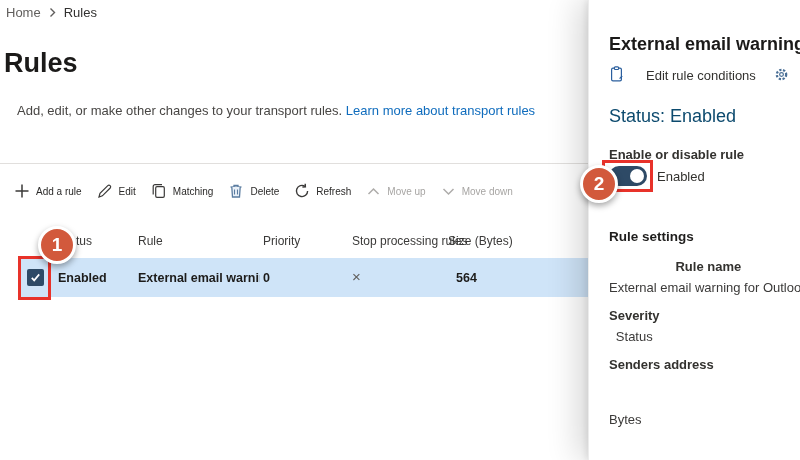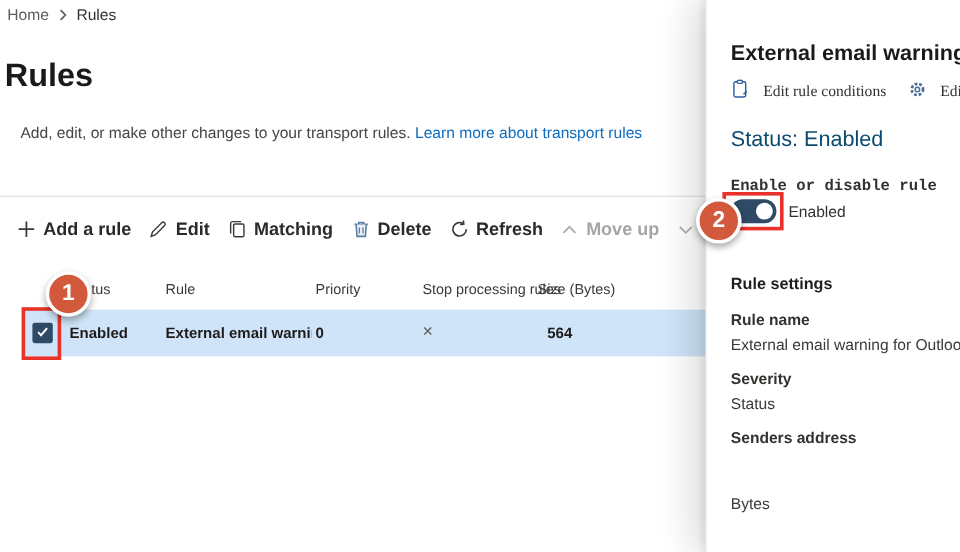--- a/index.html
+++ b/index.html
@@ -1,54 +1,54 @@
 <!DOCTYPE html>
 <html><head>
 <meta charset="utf-8">
 <style>
   * { margin:0; padding:0; box-sizing:border-box; }
   html,body { background:#fff; }
   #screen {
     position:relative; width:800px; height:460px; background:#fff;
     font-family:"Liberation Sans","DejaVu Sans",sans-serif;
-    color:#323130; overflow:hidden;
+    color:#323130; overflow:hidden;text-align:center;
   }
   
   .breadcrumb { position:absolute; left:6px; top:5px; display:flex; align-items:center; gap:7px; font-size:13px; }
   .crumb-home { color:#605e5c; cursor:pointer; }
   .crumb-current { color:#323130; }
   .crumb-chev { color:#605e5c; display:flex; }
   
   .page-title { position:absolute; left:4px; top:48px; font-size:27px; font-weight:700; color:#1b1a19; }
   .page-desc { position:absolute; left:17px; top:103px; font-size:13px; color:#484644; white-space:nowrap; }
   .learn-link { color:#0f6cbd; cursor:pointer; }
   
   .toolbar-divider { position:absolute; left:0; top:163px; width:588px; height:1px; background:#e1dfdd; }
   .toolbar { position:absolute; left:14px; top:167px; height:28px; display:flex; align-items:center; gap:15px; }
-  .tb-item { display:flex; align-items:center; gap:6px; font-size:15px; font-weight:700; color:#2b2a29; cursor:pointer; white-space:nowrap;margin-top:20px; }
+  .tb-item { display:flex; align-items:center; gap:6px; font-size:10px; font-weight:400; color:#2b2a29; cursor:pointer; white-space:nowrap;margin-top:20px; }
   .tb-item svg { display:block; }
   .tb-item.disabled { color:#a7a5a3; cursor:default; }
   
   .th { position:absolute; top:234px; font-size:12px; color:#3b3a39; white-space:nowrap; }
   .sel-row { position:absolute; left:20px; top:258px; width:568px; height:39px; background:#cfe4f8; cursor:pointer; }
   .cell { position:absolute; top:271px; font-size:12.5px; font-weight:600; color:#1d1c1b; white-space:nowrap; z-index:2; }
   .cell-rule { max-width:122px; overflow:hidden; }
   .x-cell { font-size:15px; font-weight:400; color:#5f5d5b; top:268px; }
   .checkbox { position:absolute; left:27px; top:269px; width:17px; height:17px; background:#2e4a66; border-radius:2px; display:flex; align-items:center; justify-content:center; z-index:2; cursor:pointer; }
   
   .panel {
     position:absolute; left:588px; top:0; width:212px; height:460px; background:#fff;
     border-left:1px solid #ececec; box-shadow:-10px 0 30px rgba(0,0,0,.16), -2px 0 6px rgba(0,0,0,.08);
     z-index:3; overflow:hidden;
   }
   .panel-title { position:absolute; left:20px; top:34px; font-size:18px; font-weight:700; color:#1b1a19; white-space:nowrap; }
   .panel-actions { position:absolute; left:20px; top:66px; display:flex; align-items:center; gap:18px; white-space:nowrap; }
-  .p-action { display:flex; align-items:center; gap:12px; font-size:13px; color:#33322f; cursor:pointer;font-family:Liberation Serif, serif; }
+  .p-action { display:flex; align-items:center; gap:22px; font-size:13px; color:#33322f; cursor:pointer; }
   .p-status { position:absolute; left:20px; top:106px; font-size:18px; color:#0c4a6e; }
-  .toggle-label { position:absolute; left:20px; top:147px; font-size:13px; font-weight:600; color:#33322f;font-family:Liberation Mono, monospace; }
+  .toggle-label { position:absolute; left:20px; top:147px; font-size:13px; font-weight:600; color:#33322f; }
   .toggle { position:absolute; left:20px; top:166px; width:38px; height:20px; border-radius:10px; background:#2e4a66; cursor:pointer; }
   .knob { position:absolute; right:3px; top:3px; width:14px; height:14px; border-radius:50%; background:#fff; }
   .toggle-state { position:absolute; left:68px; top:169px; font-size:13px; color:#33322f; }
   .settings-head { position:absolute; left:20px; top:229px; font-size:13.5px; font-weight:700; color:#1f1e1d; }
   .field { position:absolute; left:20px; white-space:nowrap; }
   .field .f-label { font-size:13px; font-weight:600; color:#33322f; }
   .field .f-value { margin-top:6px; font-size:13px; color:#3b3a39; }
   
   .ann-box { position:absolute; border:3px solid #e8322a; background:transparent; z-index:5; }
   .ann-box-1 { left:18px; top:256px; width:33px; height:44px; }

